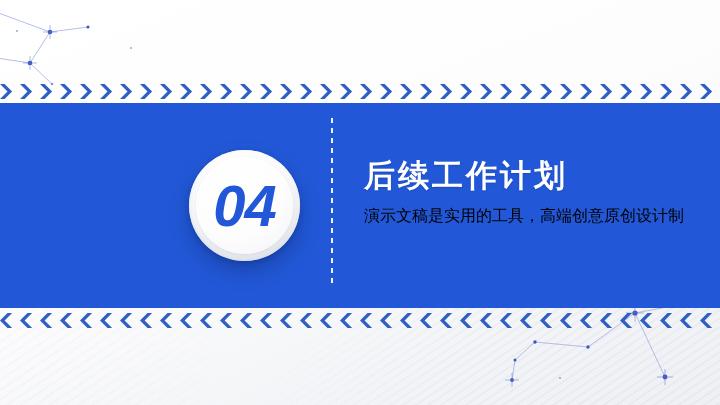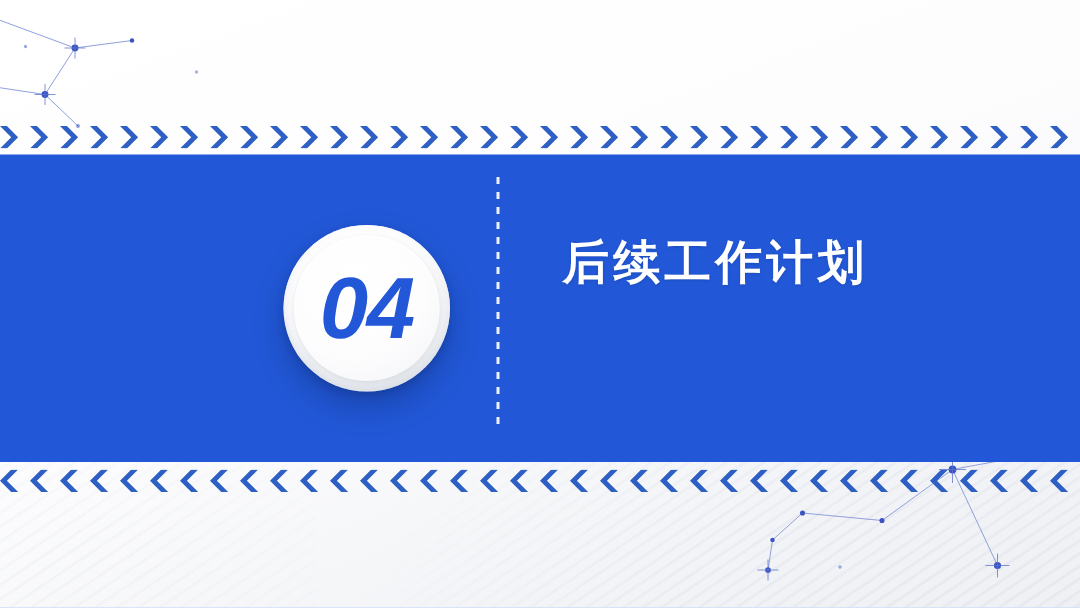--- a/index.html
+++ b/index.html
@@ -151,21 +151,21 @@
     left: 364px;
     top: 158px;
     width: 330px;
   }
   .slide-title {
     font-size: 31px;
     font-weight: bold;
     color: #ffffff;
     letter-spacing: 3px;
     line-height: 1.15;
-    margin: 0 0 12px 11px;
+    margin: 0 0 12px 0;
     text-shadow: 0 1px 2px rgba(10,30,90,.22);
     font-family: "DejaVu Sans", "Liberation Sans", sans-serif;
   }
   .slide-sub {
     margin: 0;
     font-size: 10.5px;
     color: #e8eefc;
     line-height: 1.85;
     letter-spacing: .4px;
     font-family: "DejaVu Sans", "Liberation Sans", sans-serif;
@@ -323,16 +323,17 @@
   <div class="dashed-divider"></div>
 
   <div class="number-circle">
     <span class="number-text">04</span>
   </div>
 
   <div class="text-block">
     <h1 class="slide-title">后续工作计划</h1>
     <p class="slide-sub">
       </p>
+      <div>演示文稿是实用的工具，高端创意原创设计制</div>
     <p></p>
   </div>
 
 </div>
 
 </body></html>

